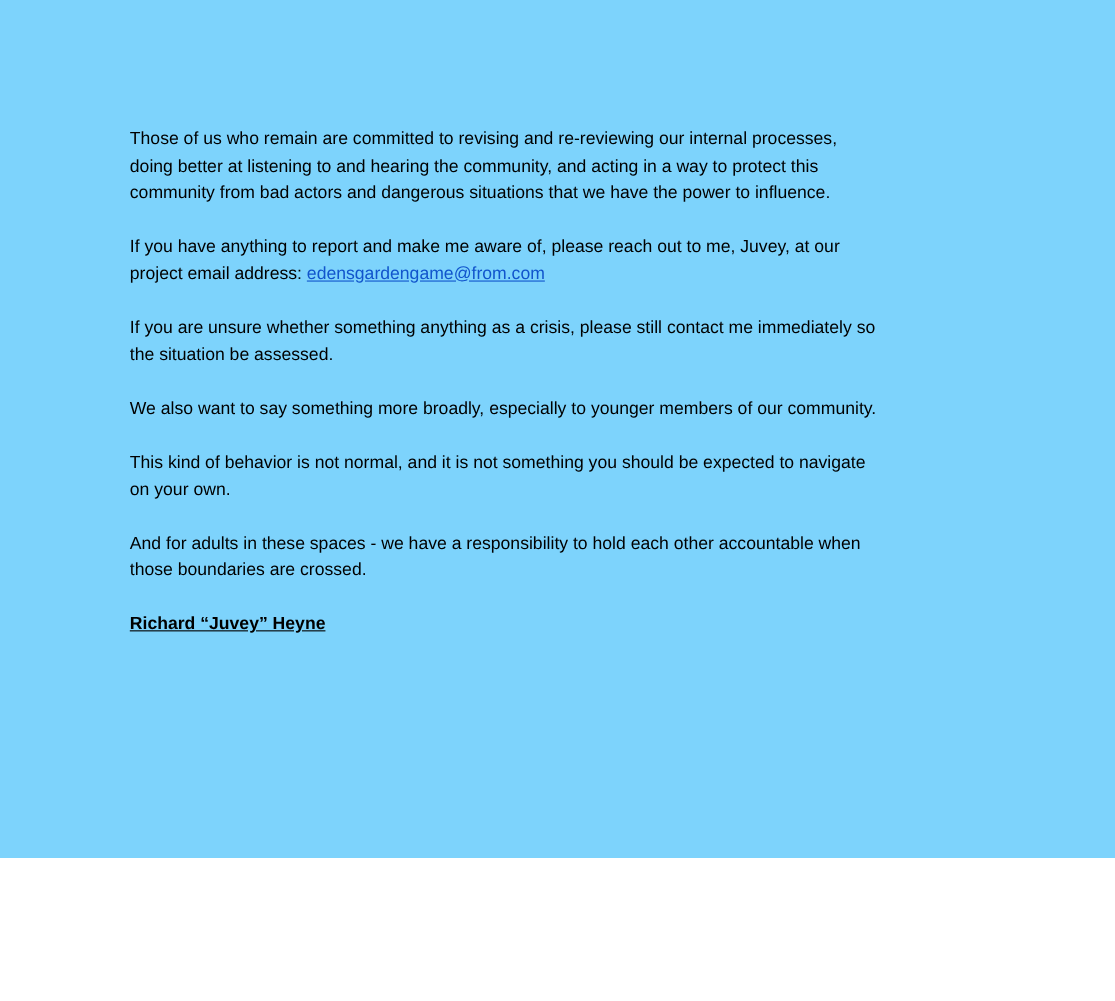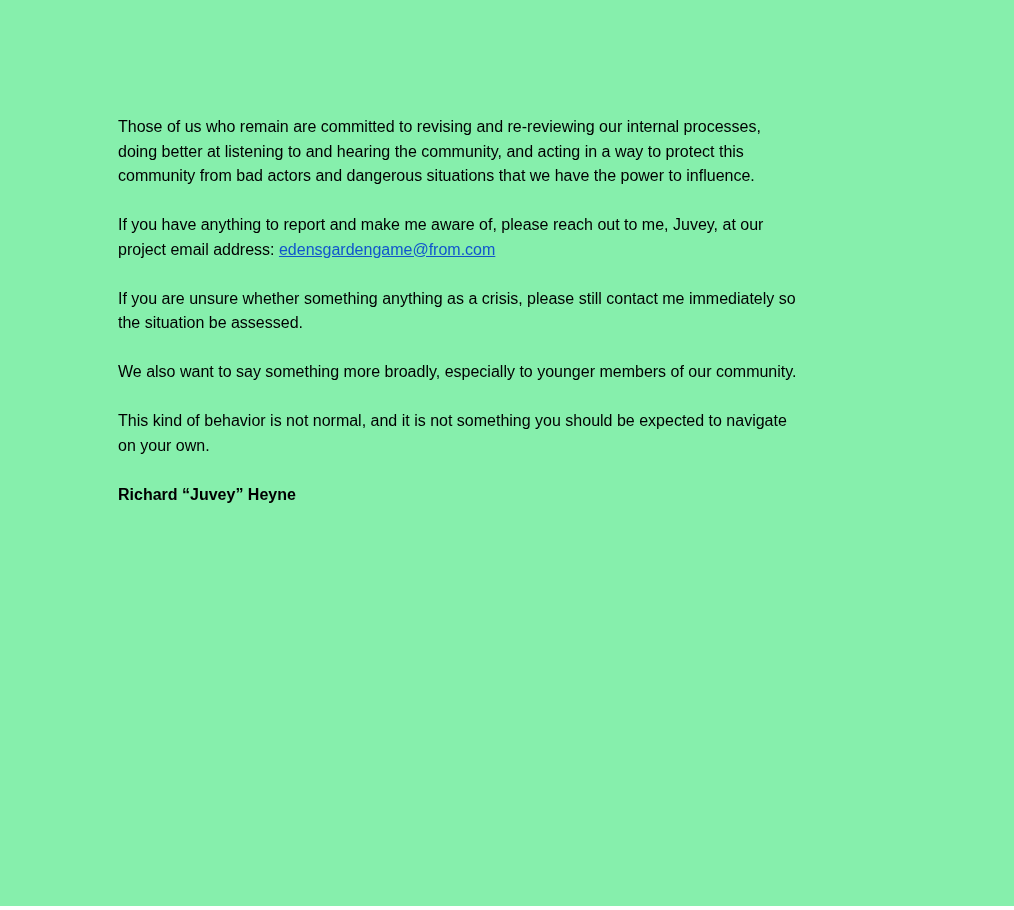--- a/index.html
+++ b/index.html
@@ -3,41 +3,42 @@
 <meta charset="utf-8">
 <style>
   html, body {
     margin: 0;
     padding: 0;
     background: #ffffff;
   }
   .page {
     position: relative;
     width: 1014px;
-    height: 906px;
-    background: #86efac;
+    height: 780px;
+    background: #7dd3fc;
     overflow: hidden;
   }
   .letter {
     position: absolute;
     left: 118px;
     top: 115px;
     width: 800px;
     font-family: "Liberation Sans", sans-serif;
     font-size: 16px;
     line-height: 24.5px;
     color: #000000;
   }
   .letter p {
     margin: 0 0 24.5px 0;
     white-space: pre-line;
   }
   .letter p.signature {
     font-weight: bold;
     margin-bottom: 0;
+    text-decoration: underline;
   }
   a.email-link {
     color: var(--link-color, #1155cc);
     text-decoration: underline;
     cursor: pointer;
   }
 </style>
 </head>
 <body style="background: rgb(255, 255, 255);">
 
@@ -53,17 +54,19 @@
 
     <p>If you are unsure whether something anything as a crisis, please still contact me immediately so
 the situation be assessed.</p>
 
     <p>We also want to say something more broadly, especially to younger members of our community.</p>
 
 
     <p>This kind of behavior is not normal, and it is not something you should be expected to navigate
 on your own.</p>
 
+    <p>And for adults in these spaces - we have a responsibility to hold each other accountable when
+those boundaries are crossed.</p>
 
     <p class="signature">Richard “Juvey” Heyne</p>
 
   </div>
 </div>
 
 </body></html>

